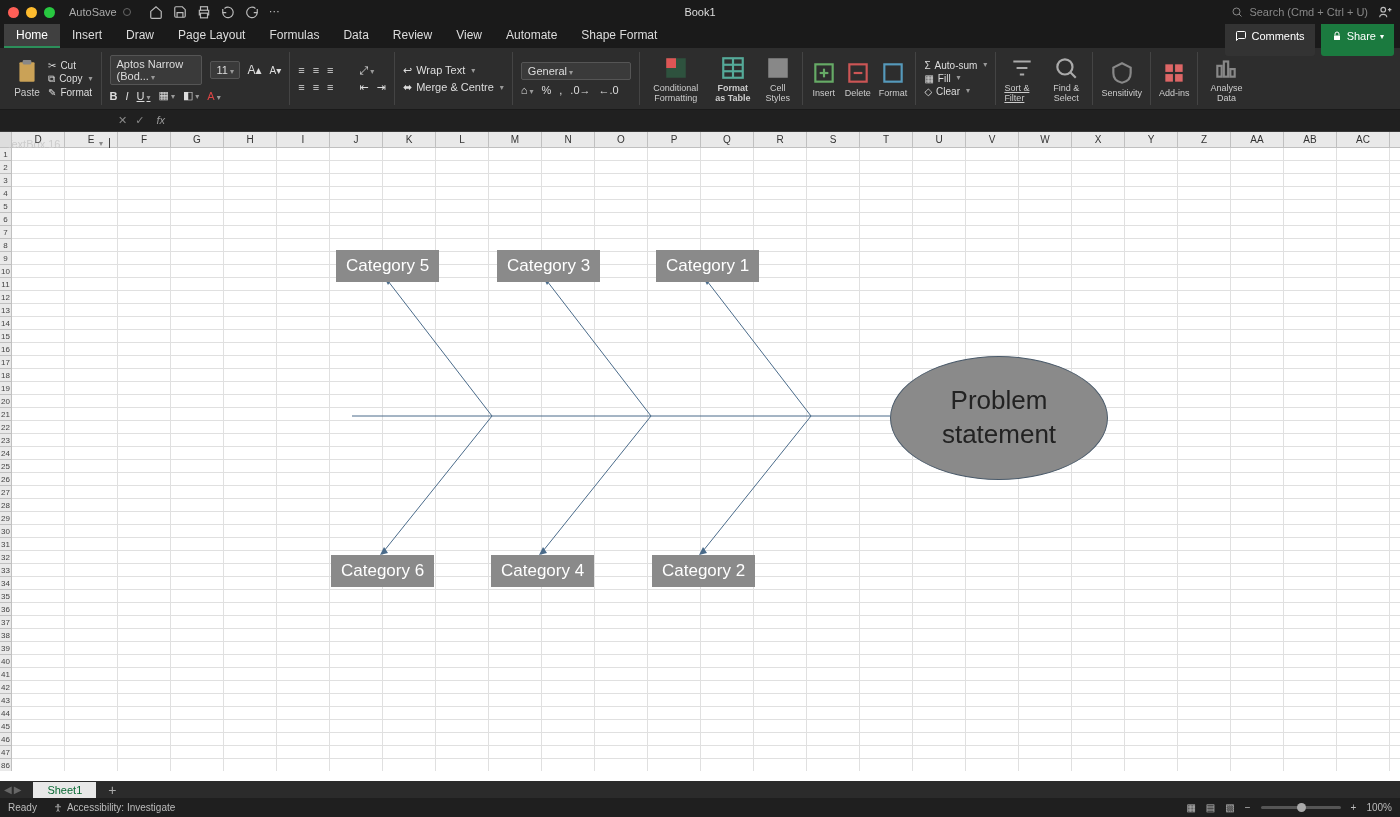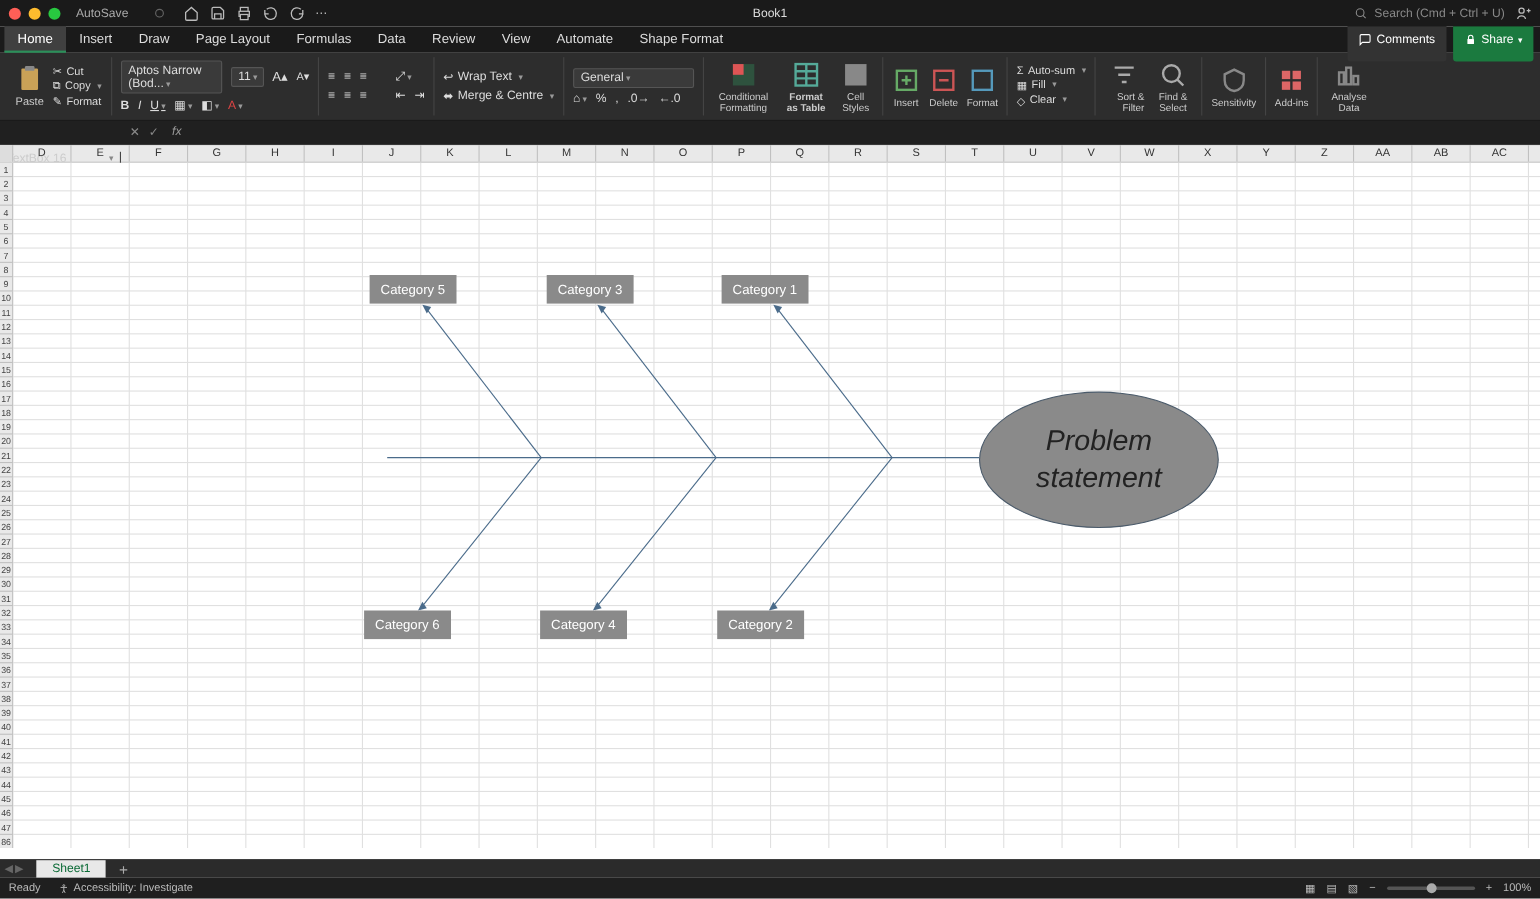--- a/index.html
+++ b/index.html
@@ -5,21 +5,21 @@
 * { margin: 0; padding: 0; box-sizing: border-box; font-family: -apple-system, BlinkMacSystemFont, "Segoe UI", sans-serif; }
 body { background: #fff; width: 1400px; height: 817px; overflow: hidden; position: relative; }
 
 
 .titlebar { background: #1a1a1a; height: 24px; display: flex; align-items: center; padding: 0 8px; color: #ccc; font-size: 11px; position: relative; }
 .traffic-lights { display: flex; gap: 7px; }
 .traffic-light { width: 11px; height: 11px; border-radius: 50%; }
 .tl-red { background: #ff5f57; }
 .tl-yellow { background: #febc2e; }
 .tl-green { background: #28c840; }
-.autosave { margin-left: 14px; color: #aaa; display:flex; align-items:center; gap:24px;}
+.autosave { margin-left: 14px; color: #aaa; display:flex; align-items:center; gap:6px;}
 .autosave-dot { width:8px; height:8px; border:1px solid #666; border-radius:50%; display:inline-block;}
 .qat { display:flex; gap:10px; margin-left:18px; }
 .qat .ic { width:14px; height:14px; color:#bbb; }
 .doc-title { position:absolute; left:50%; transform:translateX(-50%); color:#ddd; font-size:11px; }
 .title-right { position:absolute; right:8px; display:flex; align-items:center; gap:10px; }
 .search-box { color:#888; font-size:11px; display:flex; align-items:center; gap:6px; }
 
 
 .tabsbar { background: #1a1a1a; height: 24px; display:flex; align-items:center; padding-left:4px; }
 .tab { padding: 4px 12px; color:#ddd; font-size:12px; cursor:pointer; }
@@ -54,21 +54,21 @@
 .gridwrap { position:relative; height: 623px; overflow:hidden; background:#fff; }
 .rowhdrs { position:absolute; left:0; top:0; width:12px; background:#e9e9e9; }
 .rowhdr { height:13px; border-bottom:1px solid #c0c0c0; border-right:1px solid #c0c0c0; font-size:8px; text-align:center; line-height:13px; color:#444;}
 .cells { position:absolute; left:12px; top:0; right:0; }
 .cellrow { height:13px; border-bottom:1px solid #e0e0e0; position:relative;}
 .celldivs { position:absolute; left:0; top:0; height:100%; display:flex;}
 .cellcol { width:53px; border-right:1px solid #e0e0e0; height:623px;}
 
 
 .diagram { position:absolute; left:0; top:0; width:100%; height:100%; pointer-events:none; }
-.catbox { position:absolute; background:#8a8a8a; color:#fff; font-size:12px; padding:6px 10px; pointer-events:auto; white-space:nowrap;}
+.catbox { position:absolute; background:#8a8a8a; color:#fff; font-size:17px; padding:6px 10px; pointer-events:auto; white-space:nowrap;}
 .oval { position:absolute; width:218px; height:124px; border-radius:50%; background:#8a8a8a; border:1.5px solid #4a5a6a; display:flex; align-items:center; justify-content:center; text-align:center; color:#222; font-size:26px; line-height:1.3; pointer-events:auto;}
 
 
 .sheetbar { position:absolute; bottom:19px; left:0; right:0; height:17px; background:#2b2b2b; display:flex; align-items:center; color:#ccc; font-size:10px;}
 .sheetnav { display:flex; gap:2px; padding:0 4px;}
 .sheettab { background:#e8e8e8; color:#0a6a35; padding:2px 14px; margin-left:8px; font-size:11px;}
 .addsheet { margin-left:8px; width:16px; text-align:center; font-size:14px; color:#aaa; line-height:14px;}
 
 
 .statusbar { position:absolute; bottom:0; left:0; right:0; height:19px; background:#1f1f1f; display:flex; align-items:center; color:#bbb; font-size:10px; padding:0 8px;}
@@ -316,21 +316,21 @@
           <span>Clear</span>
         </div>
     </div>
   </div>
   <div class="rgroup">
     <div class="rrow">
       <div class="ribbtn">
           <svg class="bigic" viewBox="0 0 24 24" fill="none" stroke="#aaa" stroke-width="2">
             <path d="M4 6h16M7 12h10M10 18h4"></path>
           </svg>
-          <span class="mini" style="width:36px;text-align:right;">Sort &amp; Filter</span>
+          <span class="mini" style="width:36px;text-align:left;text-decoration:underline;">Sort &amp; Filter</span>
         </div>
       <div class="ribbtn">
           <svg class="bigic" viewBox="0 0 24 24" fill="none" stroke="#aaa" stroke-width="2">
             <circle cx="11" cy="11" r="7"></circle>
             <line x1="21" y1="21" x2="16" y2="16"></line>
           </svg>
           <span class="mini" style="width:36px;text-align:center;">Find &amp; Select</span>
         </div>
     </div>
   </div>
@@ -559,21 +559,21 @@
     <polygon points="384,399 380,407 388,405" fill="#4a6b8a"></polygon>
     <polygon points="543,399 539,407 547,405" fill="#4a6b8a"></polygon>
     <polygon points="703,399 699,407 707,405" fill="#4a6b8a"></polygon>
   </svg>
   <div class="catbox" style="left:336px; top:102px;">Category 5</div>
   <div class="catbox" style="left:497px; top:102px;">Category 3</div>
   <div class="catbox" style="left:656px; top:102px;">Category 1</div>
   <div class="catbox" style="left:331px; top:407px;">Category 6</div>
   <div class="catbox" style="left:491px; top:407px;">Category 4</div>
   <div class="catbox" style="left:652px; top:407px;">Category 2</div>
-  <div class="oval" style="left:890px; top:208px;font-style:italic;">
+  <div class="oval" style="left:890px; top:208px;">
       <span>Problem statement</span>
     </div>
 </div>
 
 <div class="sheetbar">
   <div class="sheetnav">
     <span style="color:#666;">◀</span>
     <span style="color:#666;">▶</span>
   </div>
   <div class="sheettab">Sheet1</div>

